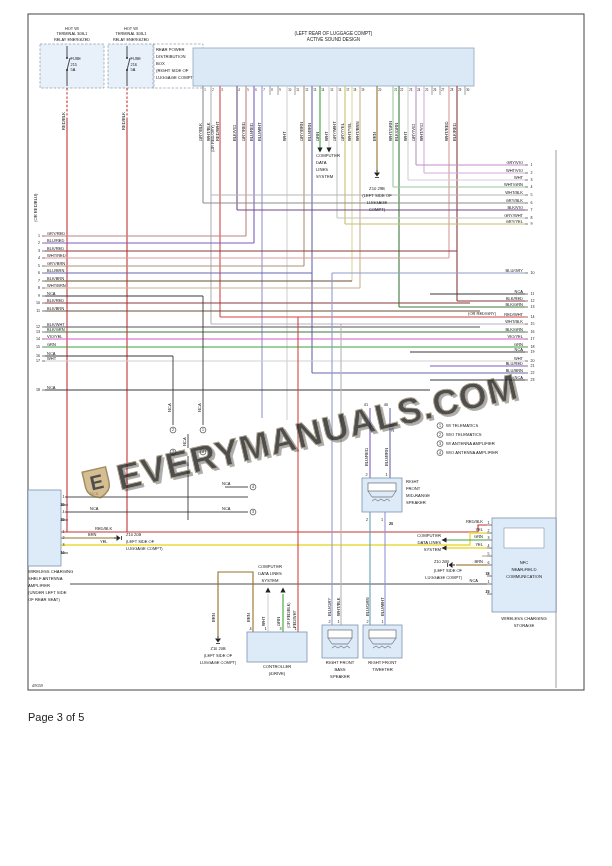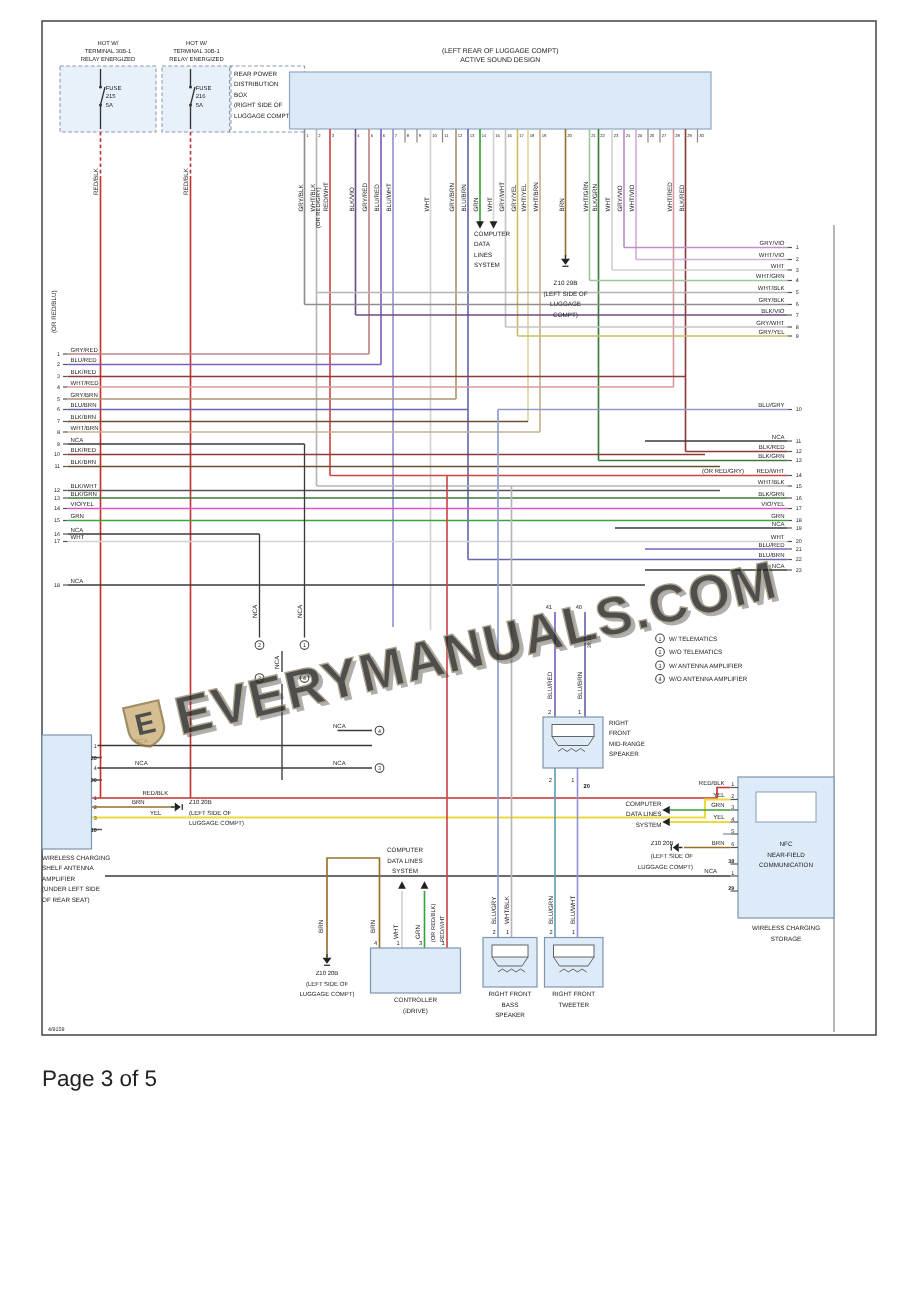--- a/index.html
+++ b/index.html
@@ -1,19 +1,19 @@
 <!DOCTYPE html>
 <html><head>
 <meta charset="utf-8">
 <style>
   html,body{margin:0;padding:0;background:#ffffff;}
   body{width:612px;height:866px;position:relative;font-family:"Liberation Sans",sans-serif;}
   #diagram{position:absolute;left:0;top:0;}
   svg text{font-family:"Liberation Sans",sans-serif;fill:#222;}
-  #page-footer{position:absolute;left:28px;top:711px;font-size:15px;color:#222;}
+  #page-footer{position:absolute;left:28px;top:711px;font-size:11px;color:#222;}
 </style>
 </head>
 <body>
 
 <div id="diagram"><svg width="612" height="866" viewBox="0 0 612 866" xmlns="http://www.w3.org/2000/svg">
       <rect x="28" y="14" width="556" height="676" fill="#ffffff" stroke="#444" stroke-width="1"></rect>
       <rect x="40" y="44" width="64" height="44" fill="#e8f1fa" stroke="#8899aa" stroke-width="0.7" stroke-dasharray="2.5,1.6"></rect>
       <text x="72" y="30" font-size="3.9" text-anchor="middle" fill="#222">HOT W/</text>
       <text x="72" y="35.4" font-size="3.9" text-anchor="middle" fill="#222">TERMINAL 30B-1</text>
       <text x="72" y="40.8" font-size="3.9" text-anchor="middle" fill="#222">RELAY ENERGIZED</text>

